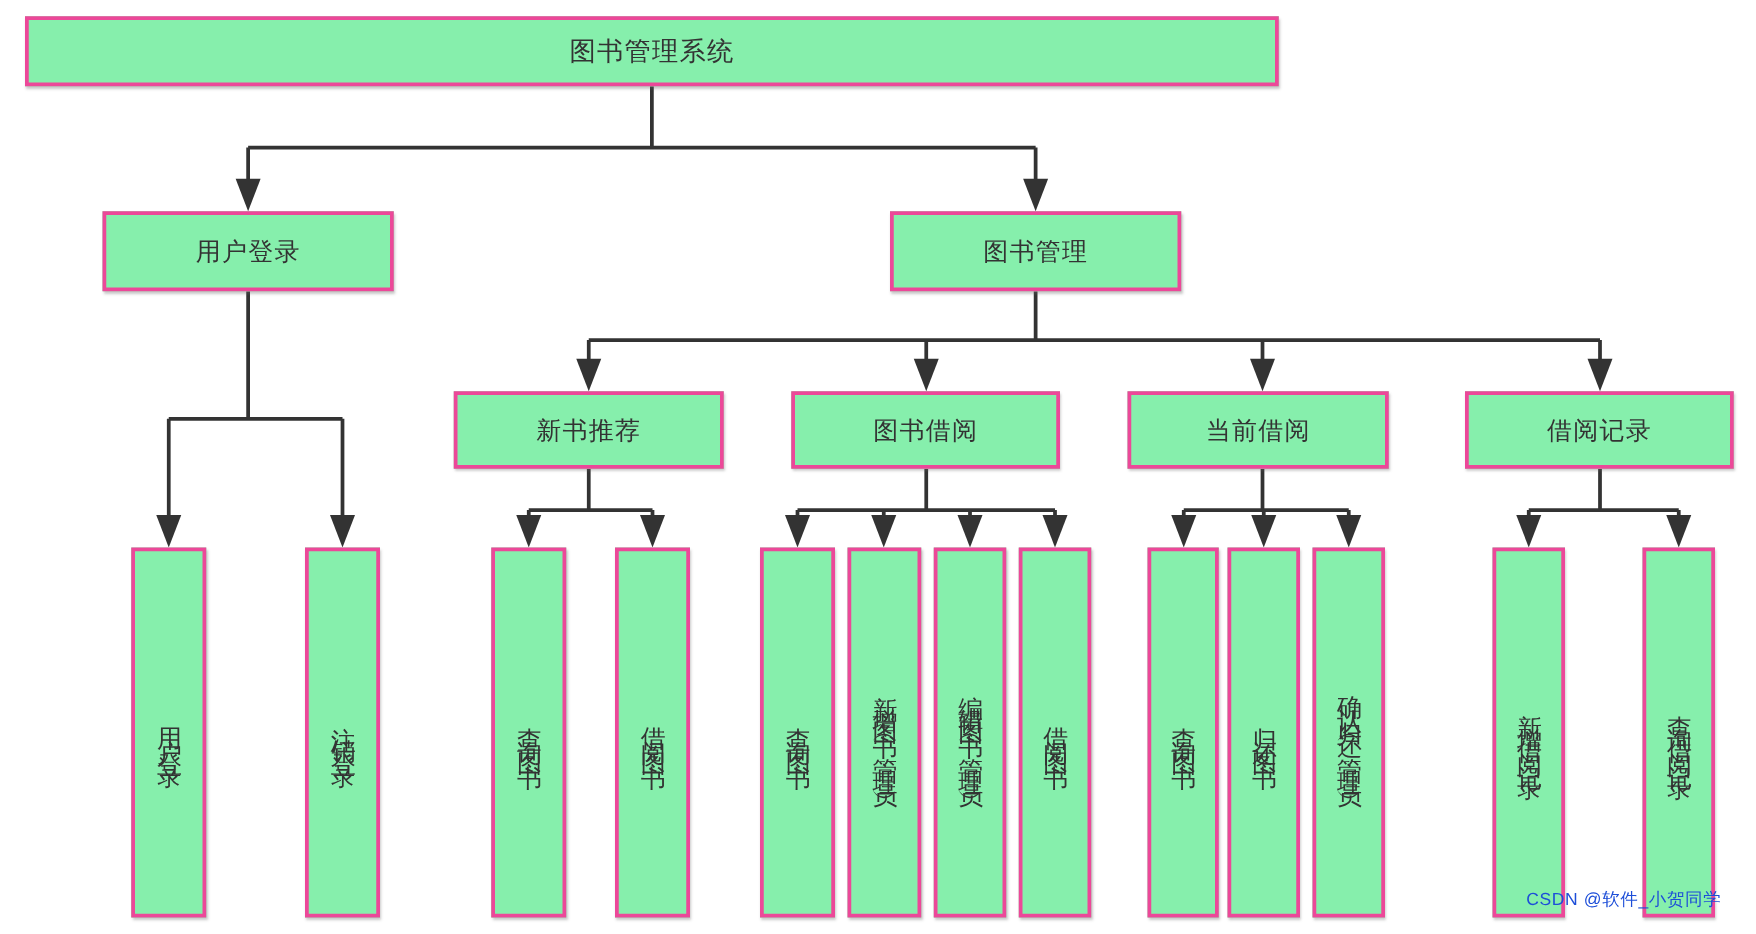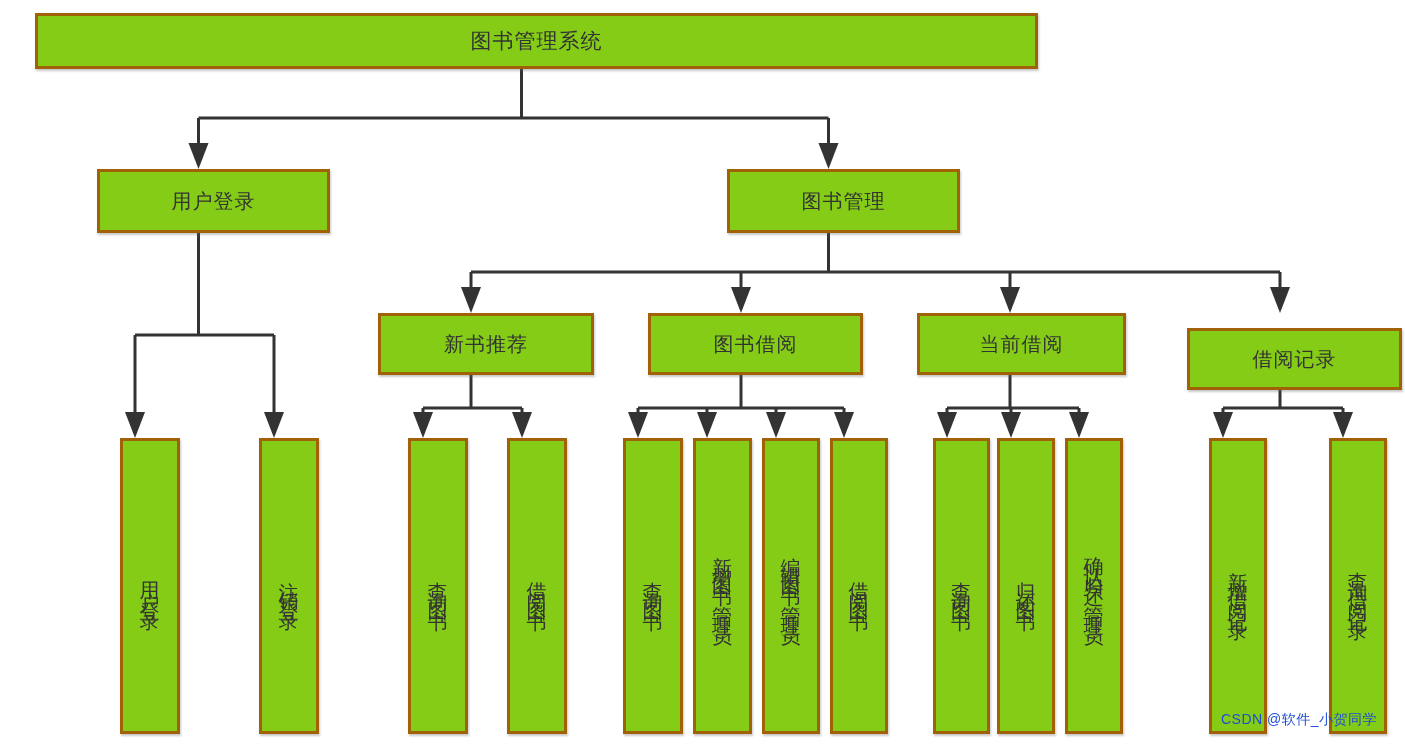--- a/index.html
+++ b/index.html
@@ -22,28 +22,27 @@
   }
   svg.connectors {
     position: absolute;
     left: 0;
     top: 0;
     z-index: 1;
   }
   .box {
     position: absolute;
     box-sizing: border-box;
-    border: 3px solid #a16207;
-    background: #84cc16;
+    border: 3px solid #ec4899;
+    background: #86efac;
     display: flex;
     align-items: center;
     justify-content: center;
     z-index: 2;
     box-shadow: 1px 2px 2px rgba(100,100,100,0.35);
-    margin-left: 15px;
   }
   .hlabel {
     font-size: 20px;
     white-space: nowrap;
     letter-spacing: 1px;
   }
   .root-box .hlabel {
     font-size: 21px;
   }
   .vtext {
@@ -144,21 +143,21 @@
 
   <div class="box" style="left:712px; top:169px; width:233px; height:64px;">
     <span class="hlabel">图书管理</span>
   </div>
   <div class="box" style="left:633px; top:313px; width:215px; height:62px;">
     <span class="hlabel">图书借阅</span>
   </div>
   <div class="box" style="left:902px; top:313px; width:209px; height:62px;">
     <span class="hlabel">当前借阅</span>
   </div>
-  <div class="box" style="left:1172px; top:328px; width:215px; height:62px;">
+  <div class="box" style="left:1172px; top:313px; width:215px; height:62px;">
     <span class="hlabel">借阅记录</span>
   </div>
 
   <div class="box" style="left:105px; top:438px; width:60px; height:296px;">
     <span class="vtext">用户登录</span>
   </div>
   <div class="box" style="left:244px; top:438px; width:60px; height:296px;">
     <span class="vtext">注销登录</span>
   </div>
 

